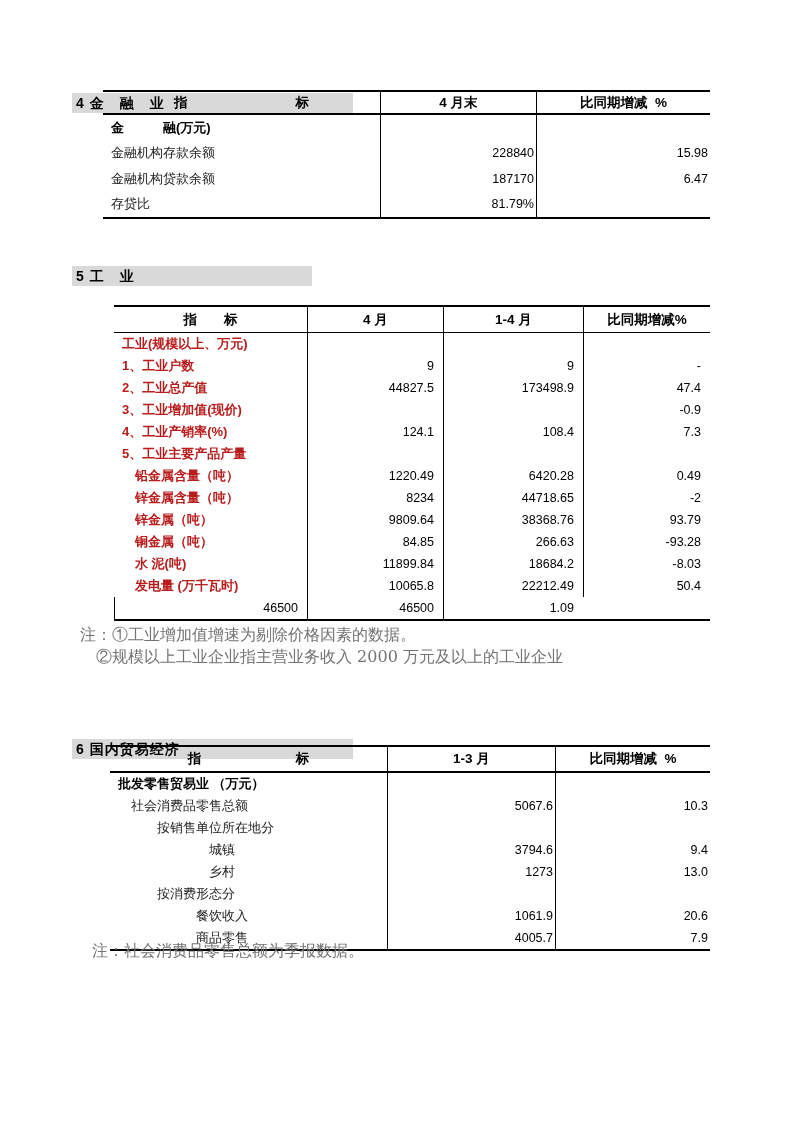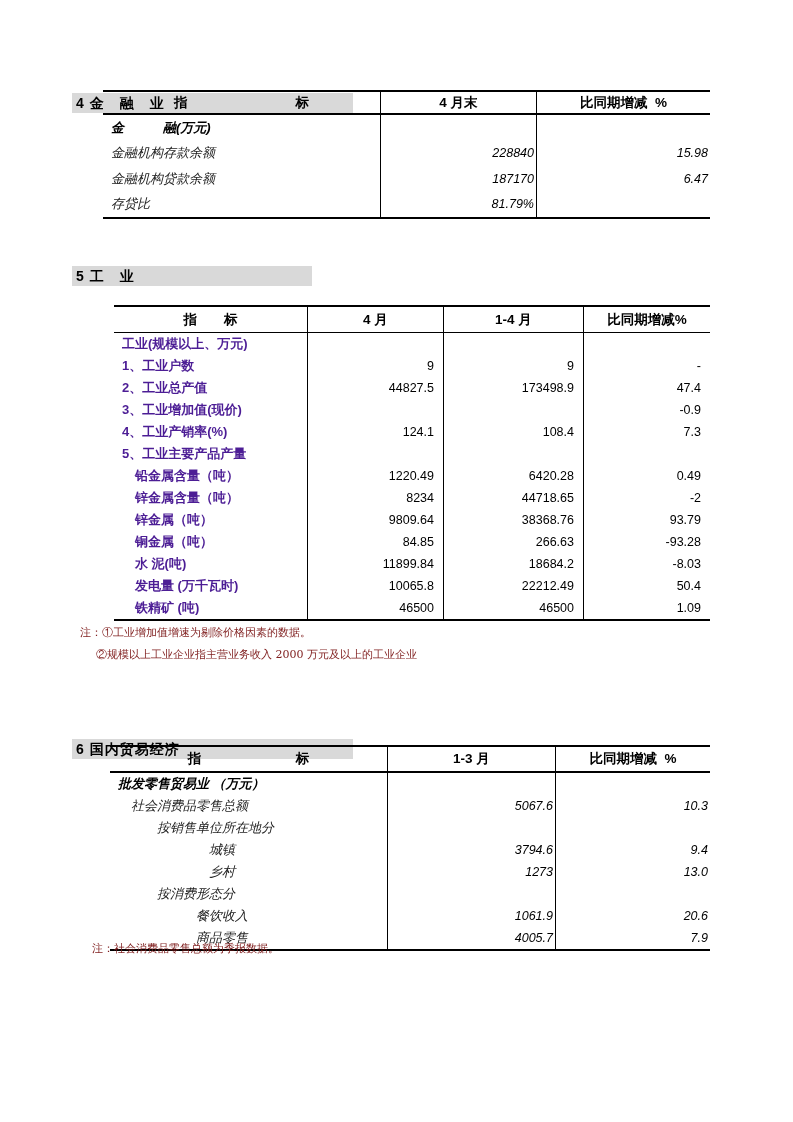--- a/index.html
+++ b/index.html
@@ -66,38 +66,38 @@
     justify-content:center;
     font-weight:bold;
     font-size:13.5px;
     color:#000;
     text-align:center;
   }
   #t-finance .hdr, #t-trade .hdr { border-bottom:2px solid #000; }
   #t-industry .hdr { border-bottom:1.3px solid #000; }
 
   .lbl { font-size:13px; padding-left:8px; }
-  #t-finance .lbl, #t-trade .lbl { font-weight:normal; color:#222;font-style:italic; }
-  #t-industry .lbl { font-weight:600; color:#4c1d95; }
+  #t-finance .lbl, #t-trade .lbl { font-weight:normal; color:#222; }
+  #t-industry .lbl { font-weight:600; color:#b91c1c; }
   .lbl.b { font-weight:bold !important; color:#000 !important; }
 
   .num {
     justify-content:flex-end;
     font-size:12.5px;
     color:#000;
   }
-  #t-finance .num, #t-trade .num { padding-right:2px;font-style:italic; }
+  #t-finance .num, #t-trade .num { padding-right:2px; }
   #t-industry .num { padding-right:9px; }
 
   
   .note {
     position:absolute;
     font-family:"DejaVu Serif", serif;
-    font-size:11px;
-    color:#7f1d1d;
+    font-size:16px;
+    color:#737373;
     white-space:pre;
   }
   #note-ind-1   { left:80px; top:625px; }
   #note-ind-2   { left:96px; top:647px;text-align:right; }
   #note-trade-1 { left:92px; top:941px; }
 </style>
 </head>
 <body>
 
 <div class="page">
@@ -168,21 +168,20 @@
       <div class="c num bl">266.63</div>
       <div class="c num bl">-93.28</div>
       <div class="c lbl" style="padding-left: 21px;">水 泥(吨)</div>
       <div class="c num bl">11899.84</div>
       <div class="c num bl">18684.2</div>
       <div class="c num bl">-8.03</div>
       <div class="c lbl" style="padding-left: 21px;">发电量 (万千瓦时)</div>
       <div class="c num bl">10065.8</div>
       <div class="c num bl">22212.49</div>
       <div class="c num bl">50.4</div>
-      <div class="c lbl" style="padding-left: 21px;">铁精矿 (吨)</div>
       <div class="c num bl">46500</div>
       <div class="c num bl">46500</div>
       <div class="c num bl">1.09</div>
     </div>
   <div class="note" id="note-ind-1">注：①工业增加值增速为剔除价格因素的数据。</div>
   <div class="note" id="note-ind-2">②规模以上工业企业指主营业务收入 2000 万元及以上的工业企业</div>
 
   <div class="heading" id="h-trade">6 国内贸易经济</div>
   <div class="tbl" id="t-trade">
       <div class="c hdr">指　　　　　　　标</div>

